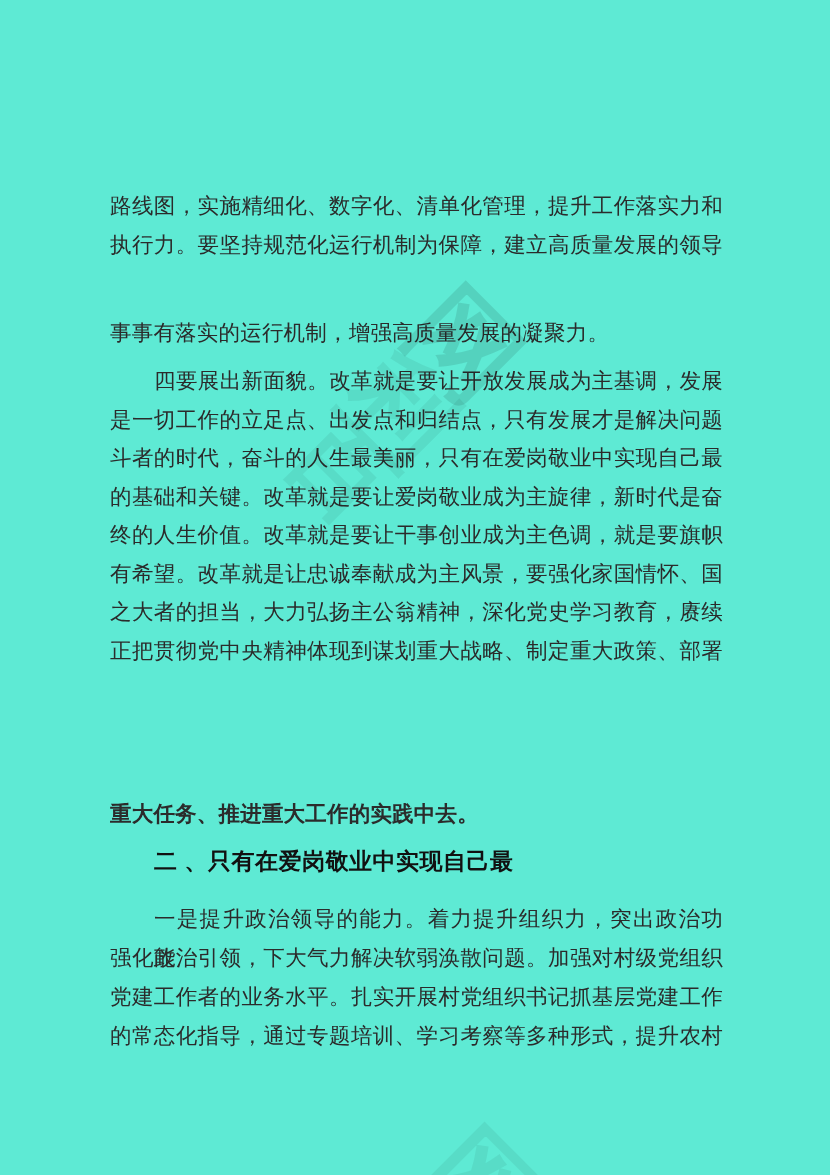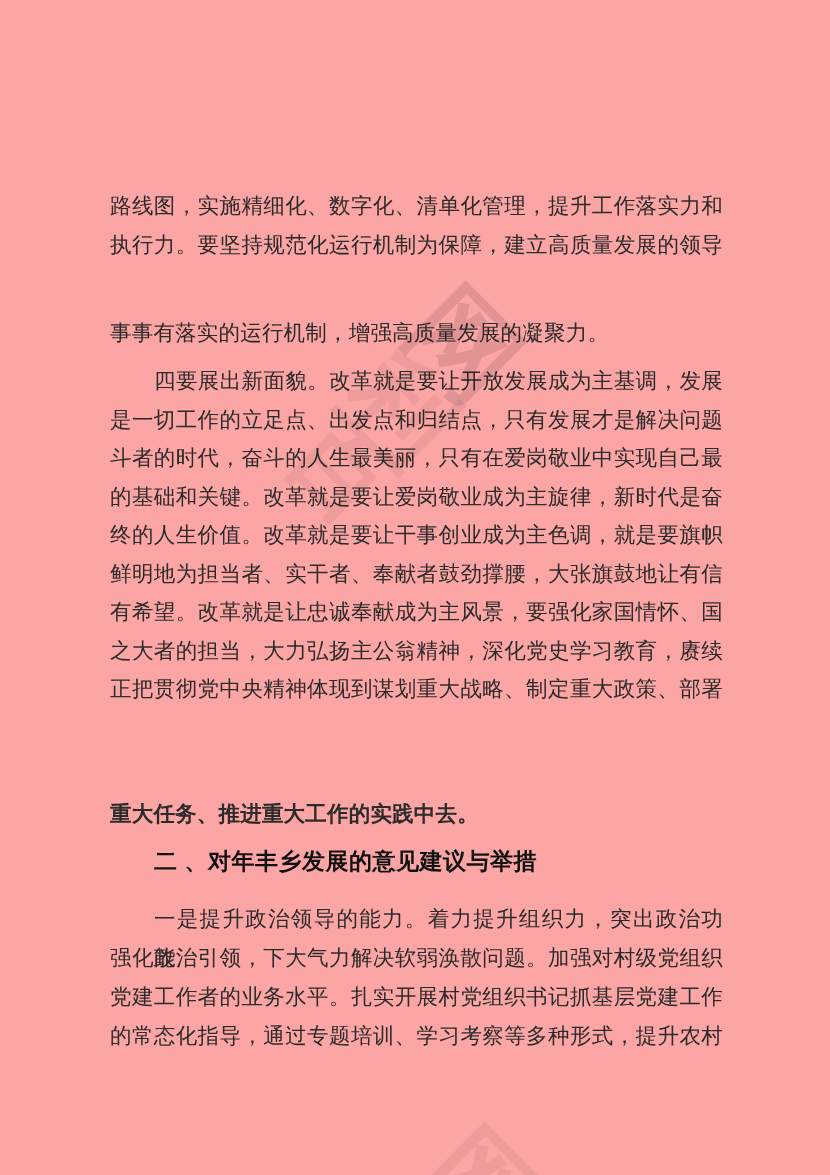--- a/index.html
+++ b/index.html
@@ -1,20 +1,20 @@
 <!DOCTYPE html>
 <html><head>
 <meta charset="utf-8">
 <style>
   html, body { margin: 0; padding: 0; background: #ffffff; }
   .page {
     position: relative;
     width: 830px;
     height: 1175px;
-    background: #fca5a5;
+    background: #5eead4;
     overflow: hidden;
     font-family: "Liberation Serif", "DejaVu Serif", serif;
     color: #2b2b2b;
   }
   .textcol {
     position: absolute;
     left: 110px;
     width: 613px;
   }
   .line {
@@ -81,30 +81,29 @@
   <div class="textcol p1-tail">
     <div class="line left">事事有落实的运行机制，增强高质量发展的凝聚力。</div>
   </div>
 
   <div class="textcol p2 tight">
     <div class="line indent">四要展出新面貌。改革就是要让开放发展成为主基调，发展</div>
     <div class="line">是一切工作的立足点、出发点和归结点，只有发展才是解决问题</div>
     <div class="line">斗者的时代，奋斗的人生最美丽，只有在爱岗敬业中实现自己最</div>
     <div class="line">的基础和关键。改革就是要让爱岗敬业成为主旋律，新时代是奋</div>
     <div class="line">终的人生价值。改革就是要让干事创业成为主色调，就是要旗帜</div>
-    <div class="line">鲜明地为担当者、实干者、奉献者鼓劲撑腰，大张旗鼓地让有信</div>
     <div class="line">有希望。改革就是让忠诚奉献成为主风景，要强化家国情怀、国</div>
     <div class="line">之大者的担当，大力弘扬主公翁精神，深化党史学习教育，赓续</div>
     <div class="line">正把贯彻党中央精神体现到谋划重大战略、制定重大政策、部署</div>
   </div>
   <div class="textcol p2-tail">
     <div class="line left">重大任务、推进重大工作的实践中去。</div>
   </div>
 
-  <div class="heading">二 、对年丰乡发展的意见建议与举措</div>
+  <div class="heading">二 、只有在爱岗敬业中实现自己最</div>
 
   <div class="textcol p3">
     <div class="line indent">一是提升政治领导的能力。着力提升组织力，突出政治功能、</div>
     <div class="line">强化政治引领，下大气力解决软弱涣散问题。加强对村级党组织</div>
     <div class="line">党建工作者的业务水平。扎实开展村党组织书记抓基层党建工作</div>
     <div class="line">的常态化指导，通过专题培训、学习考察等多种形式，提升农村</div>
   </div>
 
   <span class="wm-char wm-bai-mid">百</span>
   <span class="wm-char wm-li-mid">利</span>

